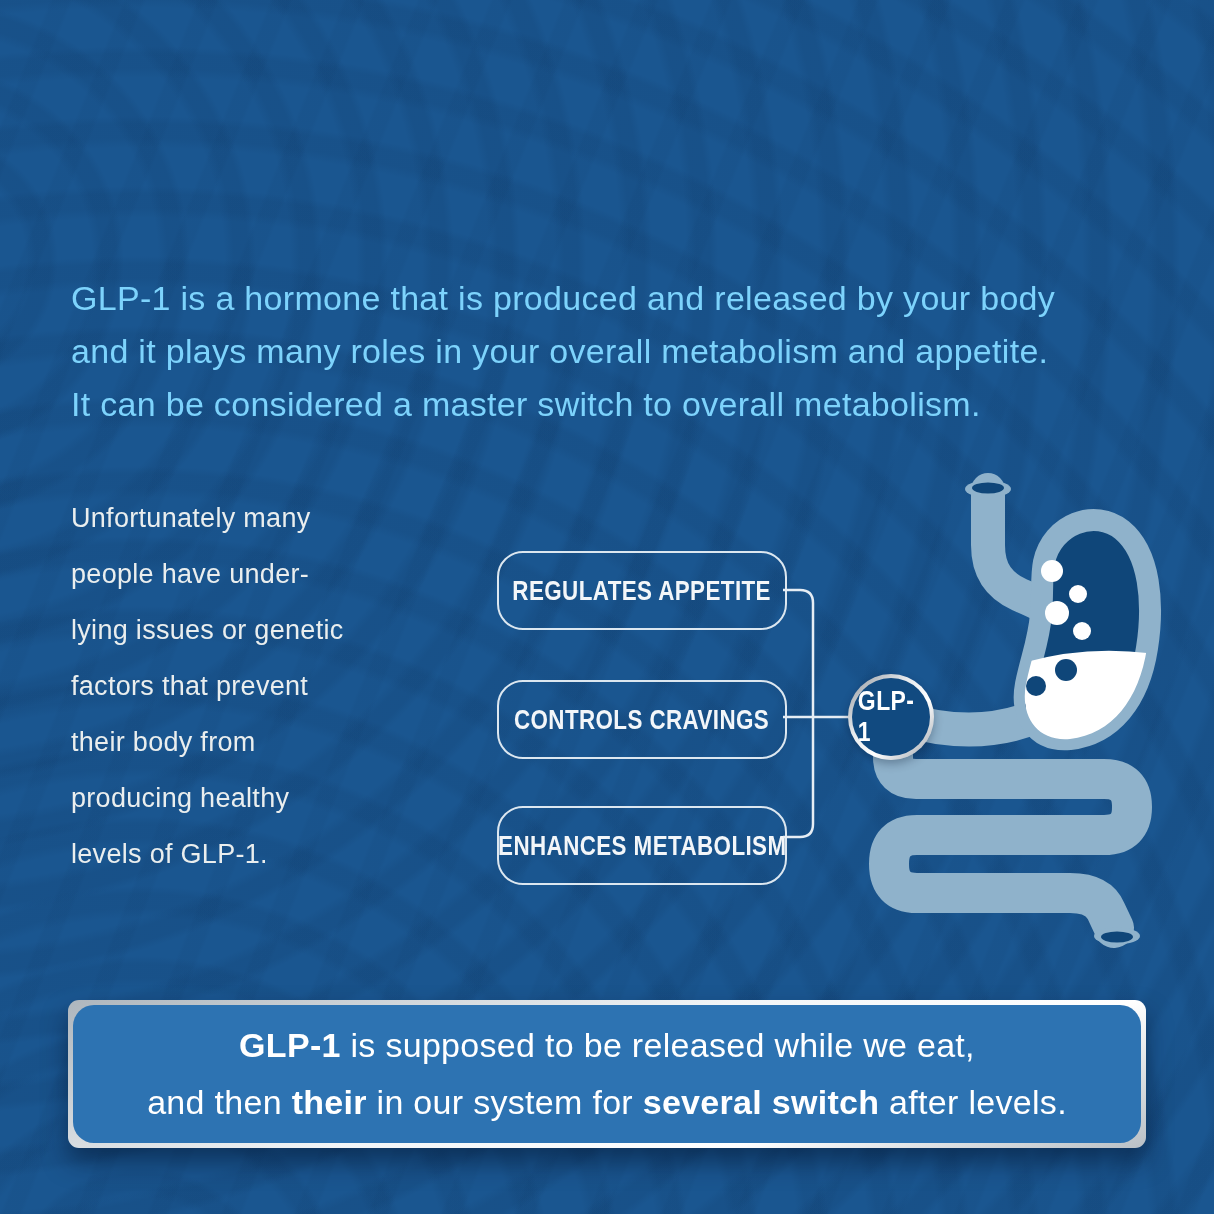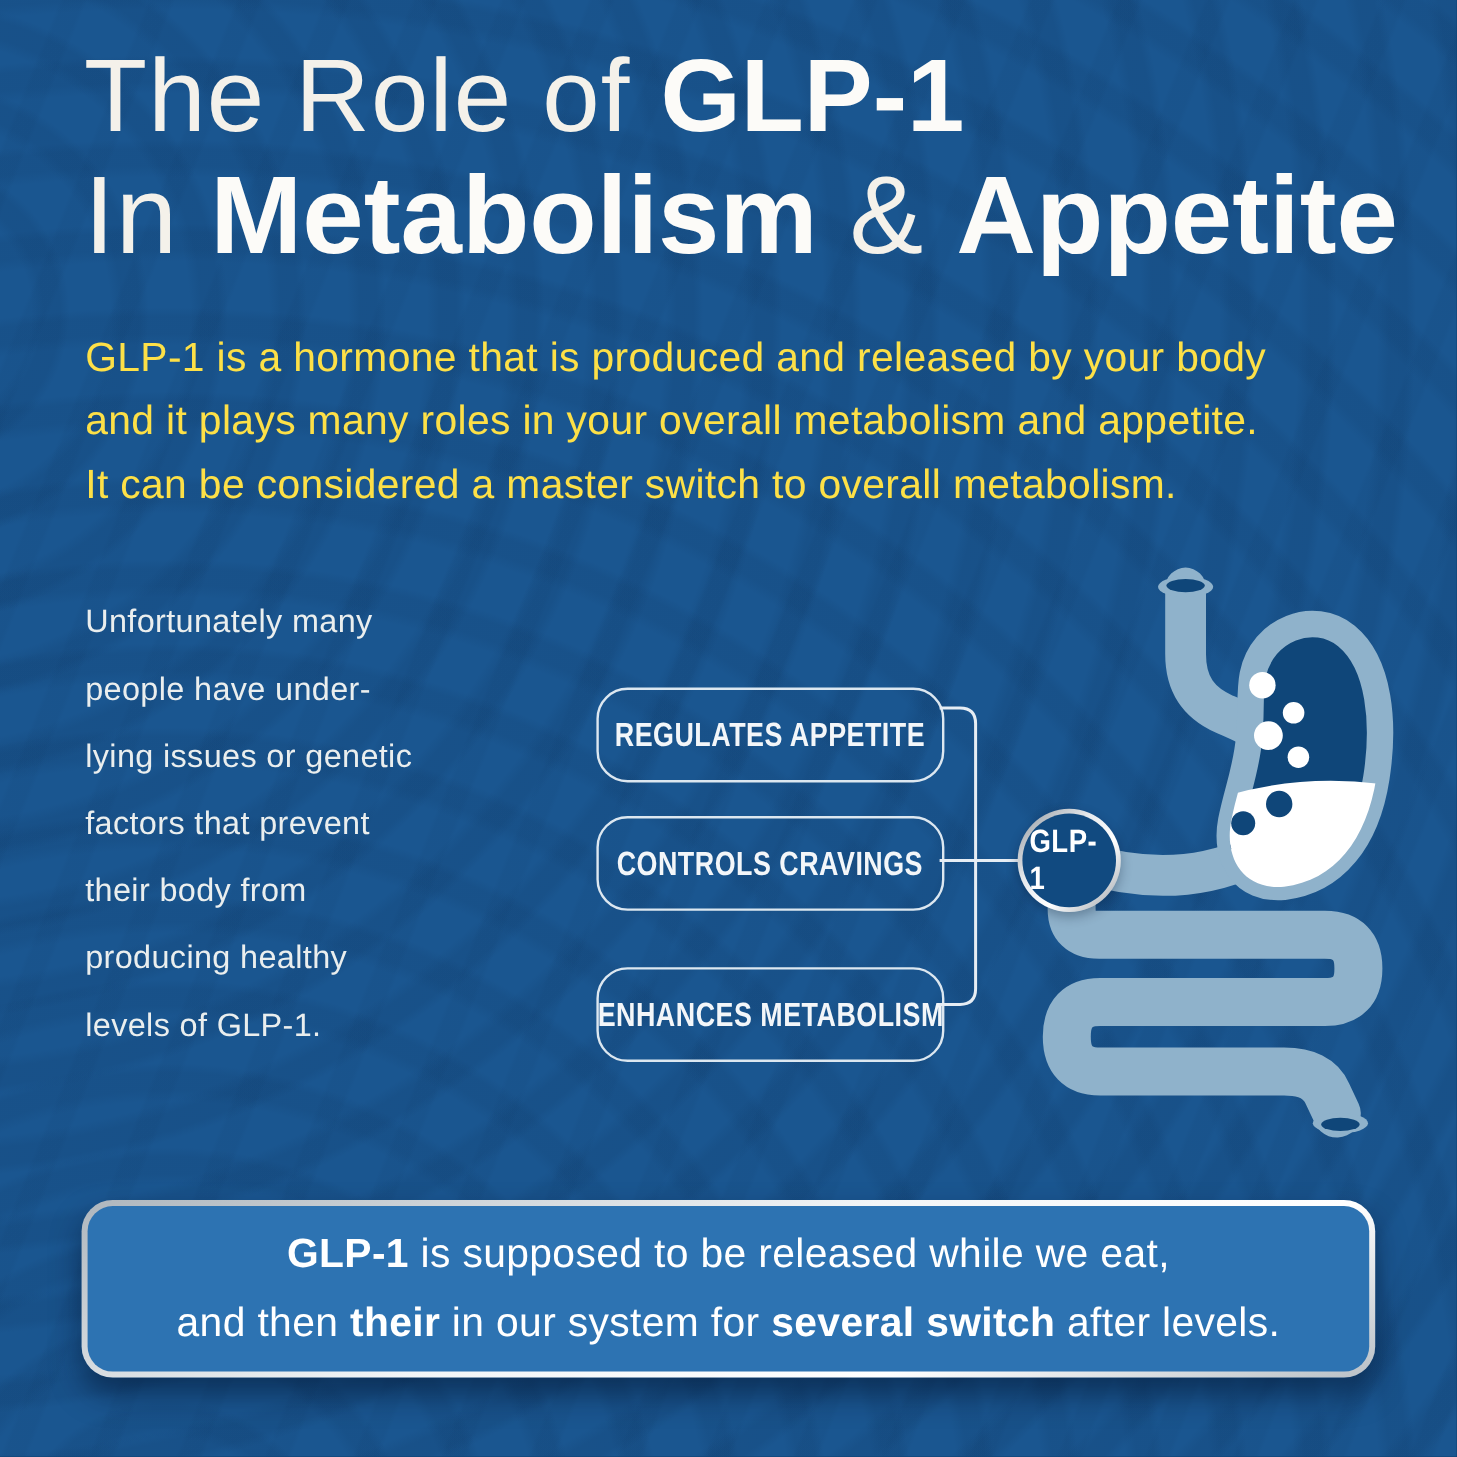--- a/index.html
+++ b/index.html
@@ -24,79 +24,75 @@
   .title{position:absolute;left:70px;top:30px;color:#f4f1ea;}
   .title-line1{font-size:86px;line-height:100px;font-weight:300;letter-spacing:1px;}
   .title-line2{font-size:92px;line-height:100px;font-weight:300;letter-spacing:1px;}
   .title .bold{font-weight:bold;color:#fcfbf8;letter-spacing:0;}
   .title .amp{font-weight:400;}
 
   
   .intro{
     position:absolute;left:71px;top:272px;
     font-size:34px;line-height:53px;letter-spacing:.3px;
-    color:#fde047;white-space:pre-line;
+    color:#7dd3fc;white-space:pre-line;
   }
   .side-note{
     position:absolute;left:71px;top:490px;
     font-size:27px;line-height:56px;letter-spacing:.3px;
     color:#eaeeee;white-space:pre-line;
   }
 
   
   .fbox{
     position:absolute;left:497px;width:286px;height:75px;
     border:2px solid #dce7f0;border-radius:26px;
     display:flex;align-items:center;justify-content:center;
   }
   .fbox span{
     font-weight:bold;font-size:28px;color:#f3f6f9;
     letter-spacing:.5px;white-space:nowrap;transform:scaleX(.8);
   }
-  #fbox-1{top:551px;margin-top:22px;} #fbox-2{top:680px;} #fbox-3{top:806px;text-align:right;}
+  #fbox-1{top:551px;} #fbox-2{top:680px;} #fbox-3{top:806px;text-align:right;}
 
   
   .badge{
     position:absolute;left:848px;top:674px;width:86px;height:86px;border-radius:50%;
     background:linear-gradient(135deg,#8f959c 0%,#e8ebee 38%,#ffffff 62%,#9ba1a8 100%);
     box-shadow:0 4px 10px rgba(0,15,40,.3);display:flex;z-index:3;
   }
   .badge-inner{
     margin:4px;flex:1;border-radius:50%;background:#114a80;
     display:flex;align-items:center;justify-content:center;
   }
   .badge-inner span{
     color:#ffffff;font-weight:bold;font-size:27px;letter-spacing:.5px;transform:scaleX(.85);
   }
 
   
   .overlay-svg{position:absolute;inset:0;width:1214px;height:1214px;pointer-events:none;z-index:2;}
 
   
   .callout-frame{
-    position:absolute;left:68px;top:1000px;width:1078px;height:148px;border-radius:26px;
+    position:absolute;left:68px;top:1000px;width:1078px;height:148px;border-radius:11px;
     background:linear-gradient(160deg,#aeb6bd 0%,#f2f5f7 45%,#ffffff 72%,#b9c0c6 100%);
     box-shadow:0 14px 24px rgba(2,18,44,.5);z-index:1;
   }
   .callout{
     position:absolute;inset:5px;border-radius:21px;background:#2d73b2;
     color:#ffffff;display:flex;flex-direction:column;justify-content:center;
     text-align:center;font-size:34px;line-height:57px;letter-spacing:.3px;
   }
   .callout .b{font-weight:bold;}
 </style>
 </head>
 <body>
 
 <div class="page">
 
-  <h1 class="title" style="margin:0;">
-    <div class="title-line1"><span>The Role of </span><span class="bold">GLP-1</span></div>
-    <div class="title-line2"><span>In </span><span class="bold">Metabolism</span><span class="amp"> &amp; </span><span class="bold">Appetite</span></div>
-  </h1>
 
   <p class="intro" style="margin:0;">GLP-1 is a hormone that is produced and released by your body
 and it plays many roles in your overall metabolism and appetite.
 It can be considered a master switch to overall metabolism.</p>
 
   <p class="side-note" style="margin:0;">Unfortunately many
 people have under-
 lying issues or genetic
 factors that prevent
 their body from

